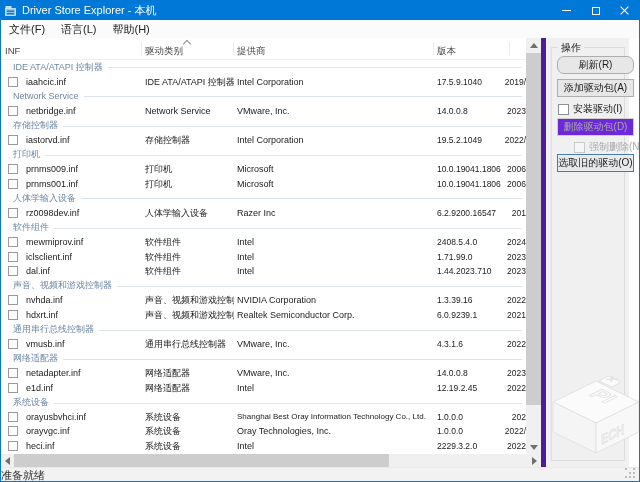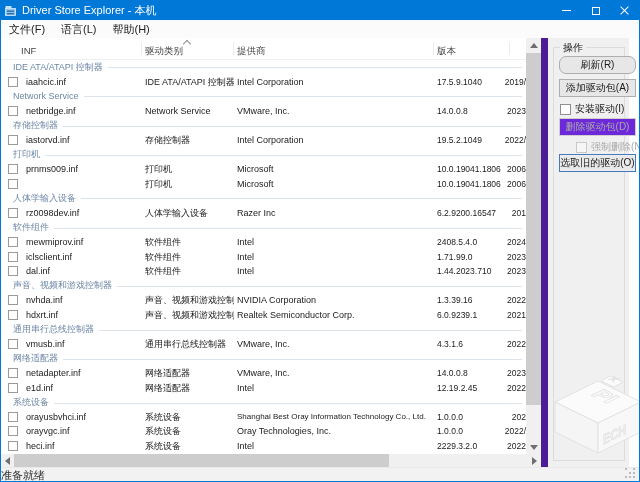--- a/index.html
+++ b/index.html
@@ -21,21 +21,21 @@
   .close-glyph::after{transform:rotate(-45deg);}
 
   
   .menubar{position:absolute;left:0;top:19px;right:0;height:18px;background:#fbfbfb;display:flex;align-items:center;font-size:11px;color:#222;}
   .menu-item{padding:0 8px;line-height:18px;white-space:nowrap;}
 
   
   .list-area{position:absolute;left:0;top:37px;width:540px;height:429px;background:#fff;}
   .list-header{position:absolute;left:0;top:0;width:525px;height:22px;background:#fff;border-bottom:1px solid #f0f0f0;font-size:9.5px;color:#454545;}
   .hcell{position:absolute;top:0;height:22px;line-height:25px;white-space:nowrap;}
-  .h-inf{left:20px;}.h-cat{left:144px;}.h-provider{left:236px;}.h-version{left:436px;}
+  .h-inf{left:4px;}.h-cat{left:144px;}.h-provider{left:236px;}.h-version{left:436px;}
   .hsep{position:absolute;top:4px;bottom:4px;width:1px;background:#ececec;}
   .sort-chevron{position:absolute;left:183px;top:3px;width:6px;height:6px;border-left:1px solid #8f8f8f;border-top:1px solid #8f8f8f;transform:rotate(45deg);}
 
   .list-body{position:absolute;left:0;top:22px;width:525px;height:394px;overflow:hidden;font-size:9px;color:#1b1b1b;}
   .row{position:relative;height:14.59px;}
   .grow{display:flex;align-items:center;}
   .glabel{margin-left:12px;white-space:nowrap;color:#6d87a5;}
   .gline{flex:1;height:0;border-top:1px solid #dde3ea;margin:1px 4px 0 5px;}
   .cb{position:absolute;left:7px;top:2px;width:10px;height:10px;border:1px solid #9a9a9a;background:#fff;}
   .cell{position:absolute;top:0;line-height:14.59px;white-space:nowrap;overflow:hidden;}
@@ -55,21 +55,21 @@
   .hscroll{position:absolute;left:0;bottom:0;width:540px;height:13px;background:#f0f0f0;}
   .hthumb{position:absolute;left:13px;top:0;width:375px;height:13px;background:#cdcdcd;}
   .h-left{left:0;top:0;width:13px;height:13px;}
   .h-right{right:0;top:0;width:13px;height:13px;}
   .tri-up{width:0;height:0;border-left:4px solid transparent;border-right:4px solid transparent;border-bottom:5px solid #6f6f6f;}
   .tri-down{width:0;height:0;border-left:4px solid transparent;border-right:4px solid transparent;border-top:5px solid #6f6f6f;}
   .tri-left{width:0;height:0;border-top:4px solid transparent;border-bottom:4px solid transparent;border-right:5px solid #6f6f6f;}
   .tri-right{width:0;height:0;border-top:4px solid transparent;border-bottom:4px solid transparent;border-left:5px solid #6f6f6f;}
 
   
-  .side-panel{position:absolute;left:540px;top:37px;width:88px;height:429px;background:#f0f0f0;border-left:7px solid #4c1d95;}
+  .side-panel{position:absolute;left:540px;top:37px;width:88px;height:429px;background:#f0f0f0;border-left:5px solid #4c1d95;}
   .groupbox{position:absolute;left:5px;right:4px;top:9px;bottom:6px;border:1px solid #dcdcdc;}
   .groupbox-label{position:absolute;top:-7px;left:6px;background:#f0f0f0;padding:0 3px;font-size:10px;color:#1a1a1a;white-space:nowrap;}
   .btn{position:absolute;left:5px;width:77px;height:18px;background:#e7e7e7;border:1px solid #aeaeae;font-size:10px;color:#1a1a1a;
        display:flex;align-items:center;justify-content:center;white-space:nowrap;}
   .btn.disabled{background:#6d28d9;border-color:#cfcfcf;color:#a9a9a9;}
   .btn.focused{border:1px solid #4579b8;box-shadow:inset 0 0 0 1px #e9eef5;background:#e9e9e9;}
   .btn-refresh{top:8px;border-radius:7px;}
   .btn-add{top:31px;}
   .btn-delete{top:70px;}
   .btn-select-old{top:106px;}
@@ -177,20 +177,21 @@
         <div class="row irow">
           <span class="cb"></span>
           <span class="cell c-inf">prnms009.inf</span>
           <span class="cell c-cat">打印机</span>
           <span class="cell c-provider">Microsoft</span>
           <span class="cell c-version">10.0.19041.1806</span>
           <span class="cell c-date">2006</span>
         </div>
         <div class="row irow">
           <span class="cb"></span>
+          <span class="cell c-inf">prnms001.inf</span>
           <span class="cell c-cat">打印机</span>
           <span class="cell c-provider">Microsoft</span>
           <span class="cell c-version">10.0.19041.1806</span>
           <span class="cell c-date">2006</span>
         </div>
         <div class="row grow">
           <span class="glabel">人体学输入设备</span>
           <span class="gline"></span>
         </div>
         <div class="row irow">

